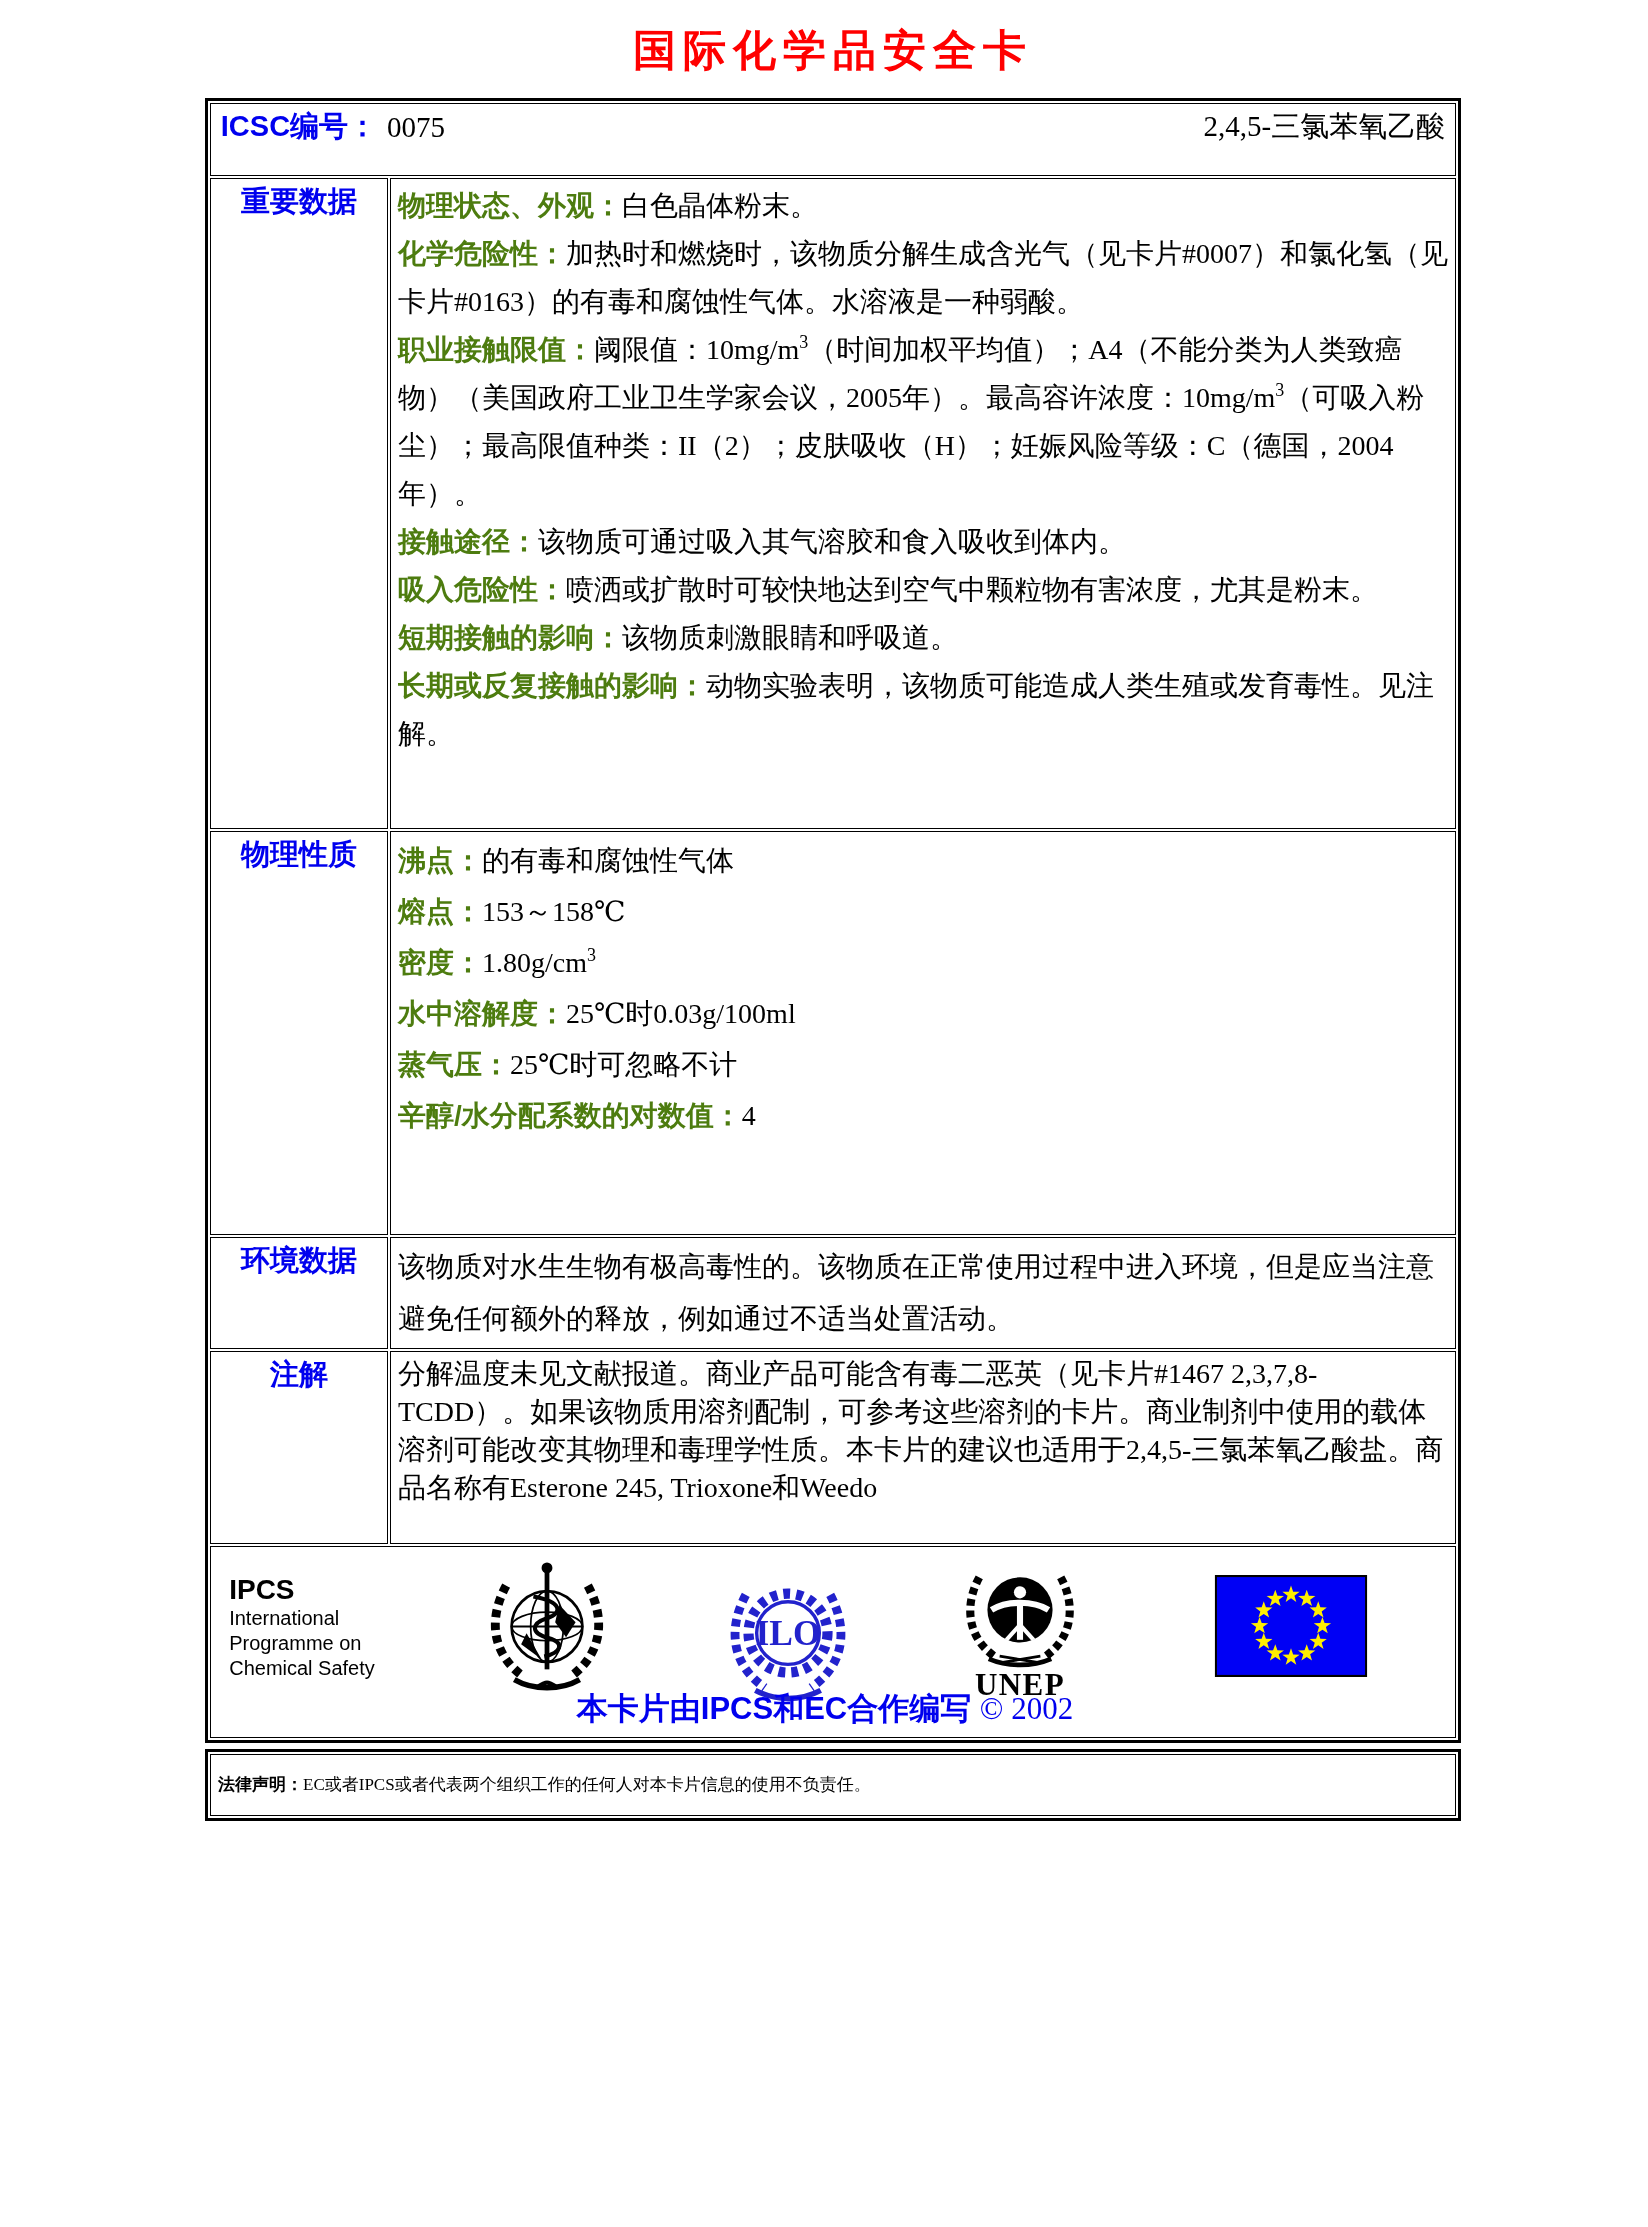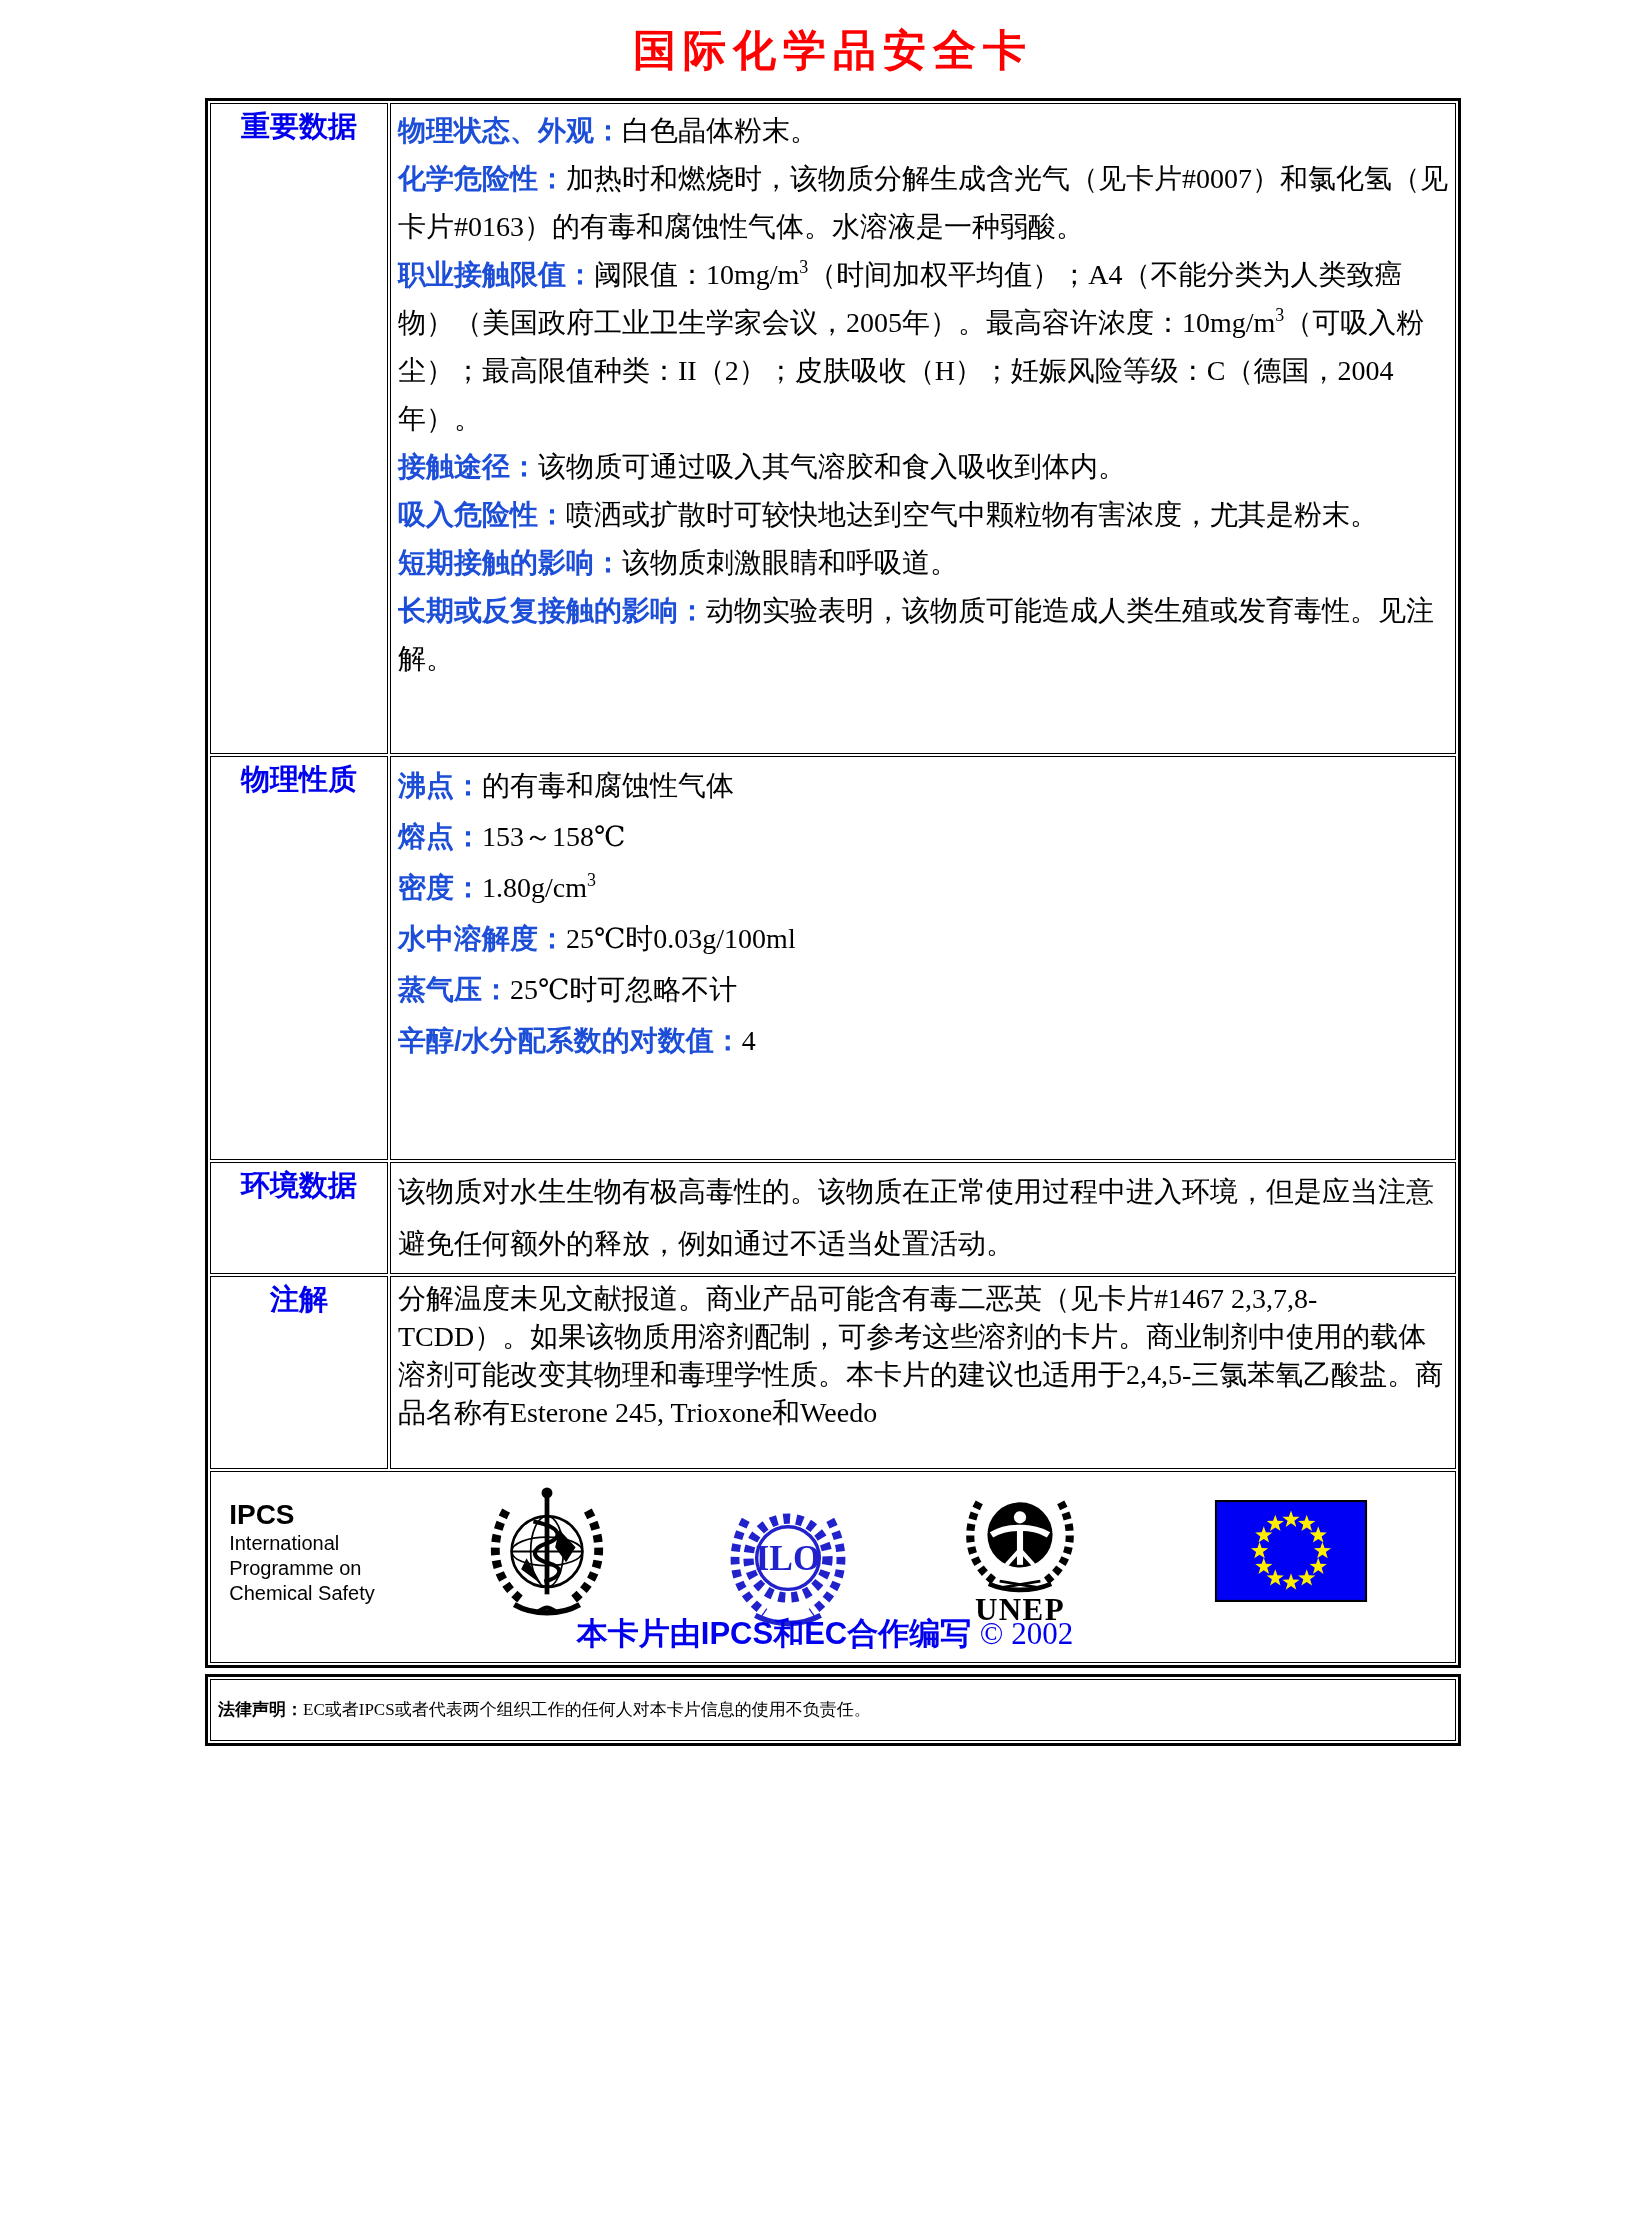--- a/index.html
+++ b/index.html
@@ -65,21 +65,21 @@
   td.cell-extra { height:48px; }
 
   .cell-important p { margin:0; line-height:48px; }
   .cell-physical p  { margin:0; line-height:51px; }
   .cell-environment p { margin:0; line-height:52px; }
   .cell-notes p { margin:0; line-height:38px; }
   .cell-extra p { margin:0; line-height:36px; }
 
   .run-label {
     font-family:"Liberation Sans","DejaVu Sans",sans-serif;
-    font-weight:bold; color:#1d4ed8;
+    font-weight:bold; color:#4d7c0f;
   }
   .run-body { color:#000; }
   sup.run-sup { font-size:18px; line-height:0; vertical-align:11.2px; }
 
   
   td.logos-cell { height:192px; padding:0; }
   .logos-wrap { position:relative; width:100%; height:100%; }
   .ipcs-block {
     position:absolute; left:11.2px; top:24px;
     font-family:"Liberation Sans","DejaVu Sans",sans-serif; color:#000;
@@ -127,20 +127,31 @@
 </style>
 </head>
 <body>
 
 <div class="content">
 
   <div class="page-title">国际化学品安全卡</div>
 
   <table class="card">
     <tbody>
+        <tr>
+      <td class="icsc-cell" colspan="2">
+        <div class="icsc-flex">
+          <div class="icsc-left">
+            <span class="icsc-label">ICSC编号：</span>
+            <span class="icsc-number">0075</span>
+          </div>
+          <span class="chem-name">2,4,5-三氯苯氧乙酸</span>
+        </div>
+      </td>
+    </tr>
 
     <tr>
       <td class="label-cell">重要数据</td>
       <td class="content-cell cell-important">
             <p><span class="run-label">物理状态、外观：</span><span class="run-body">白色晶体粉末。</span></p>
             <p><span class="run-label">化学危险性：</span><span class="run-body">加热时和燃烧时，该物质分解生成含光气（见卡片#0007）和氯化氢（见卡片#0163）的有毒和腐蚀性气体。水溶液是一种弱酸。</span></p>
             <p><span class="run-label">职业接触限值：</span><span class="run-body">阈限值：10mg/m</span><sup class="run-sup">3</sup><span class="run-body">（时间加权平均值）；A4（不能分类为人类致癌物）（美国政府工业卫生学家会议，2005年）。最高容许浓度：10mg/m</span><sup class="run-sup">3</sup><span class="run-body">（可吸入粉尘）；最高限值种类：II（2）；皮肤吸收（H）；妊娠风险等级：C（德国，2004年）。</span></p>
             <p><span class="run-label">接触途径：</span><span class="run-body">该物质可通过吸入其气溶胶和食入吸收到体内。</span></p>
             <p><span class="run-label">吸入危险性：</span><span class="run-body">喷洒或扩散时可较快地达到空气中颗粒物有害浓度，尤其是粉末。</span></p>
             <p><span class="run-label">短期接触的影响：</span><span class="run-body">该物质刺激眼睛和呼吸道。</span></p>

